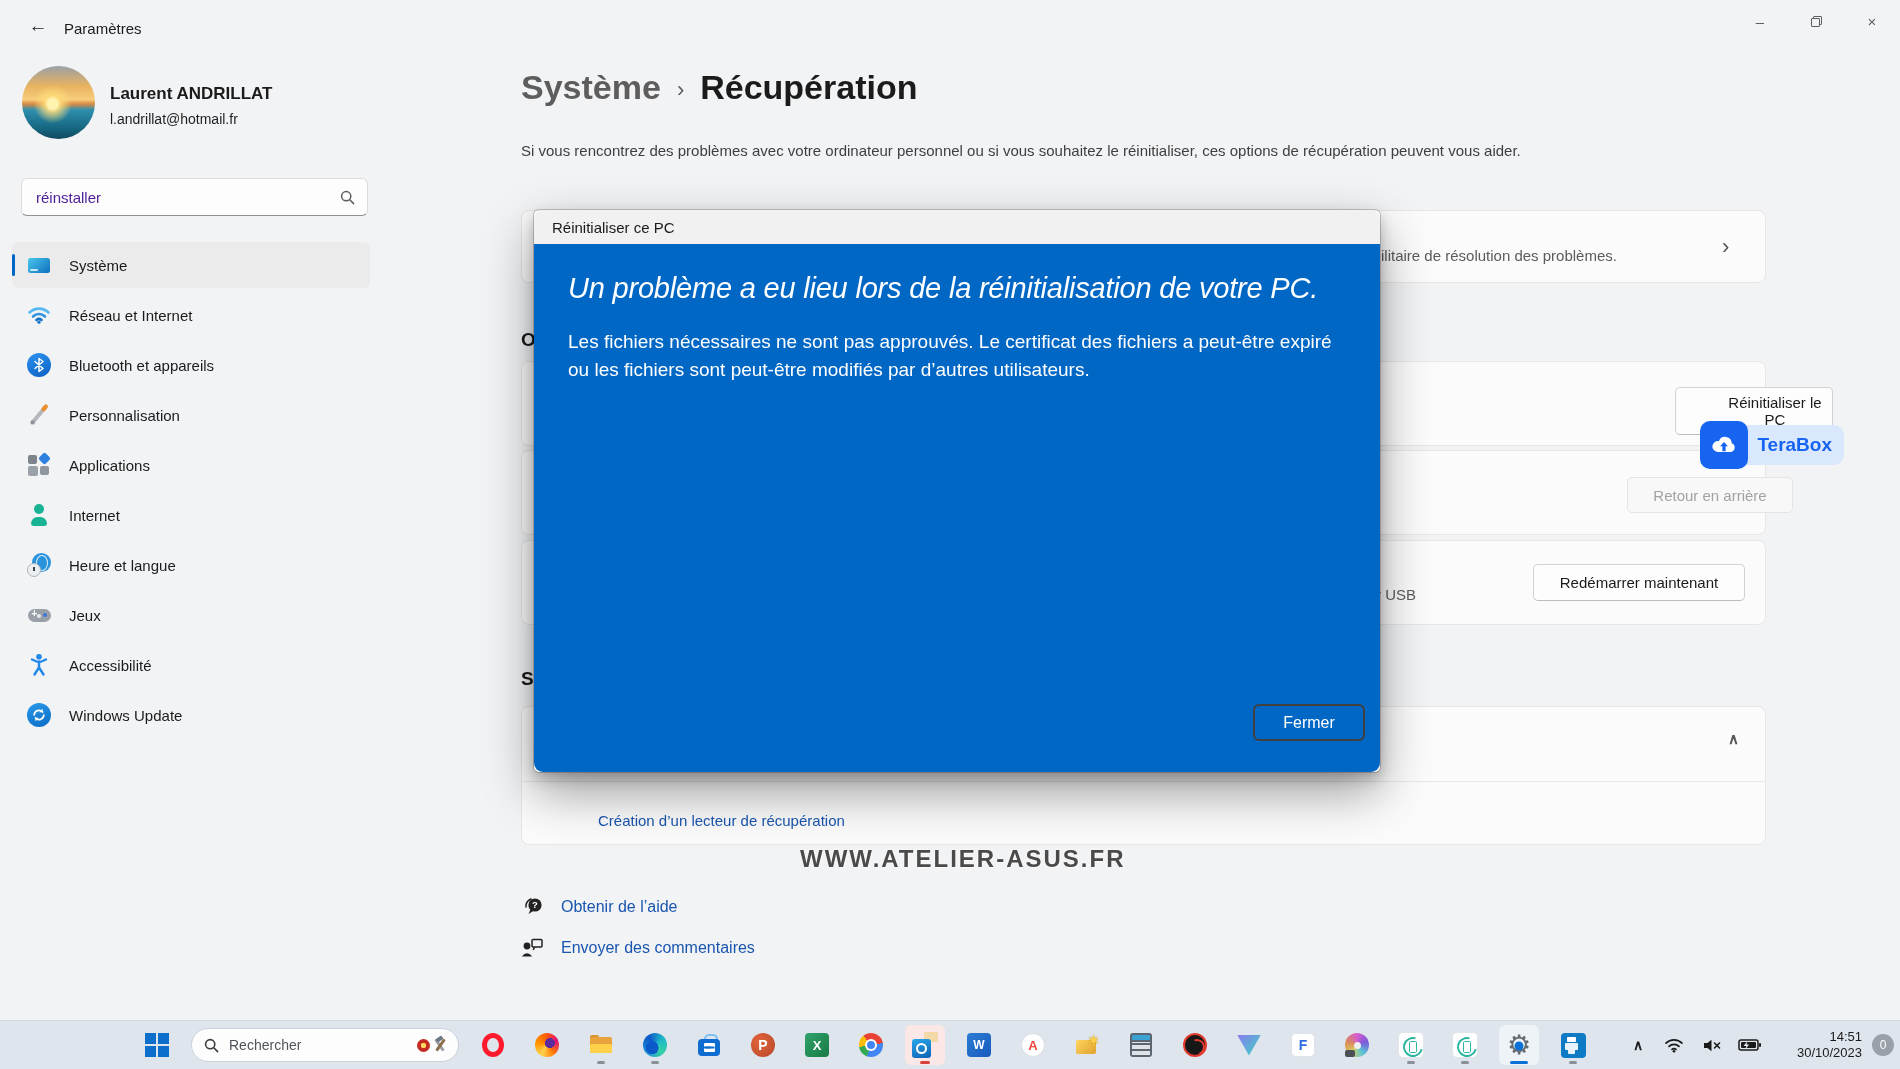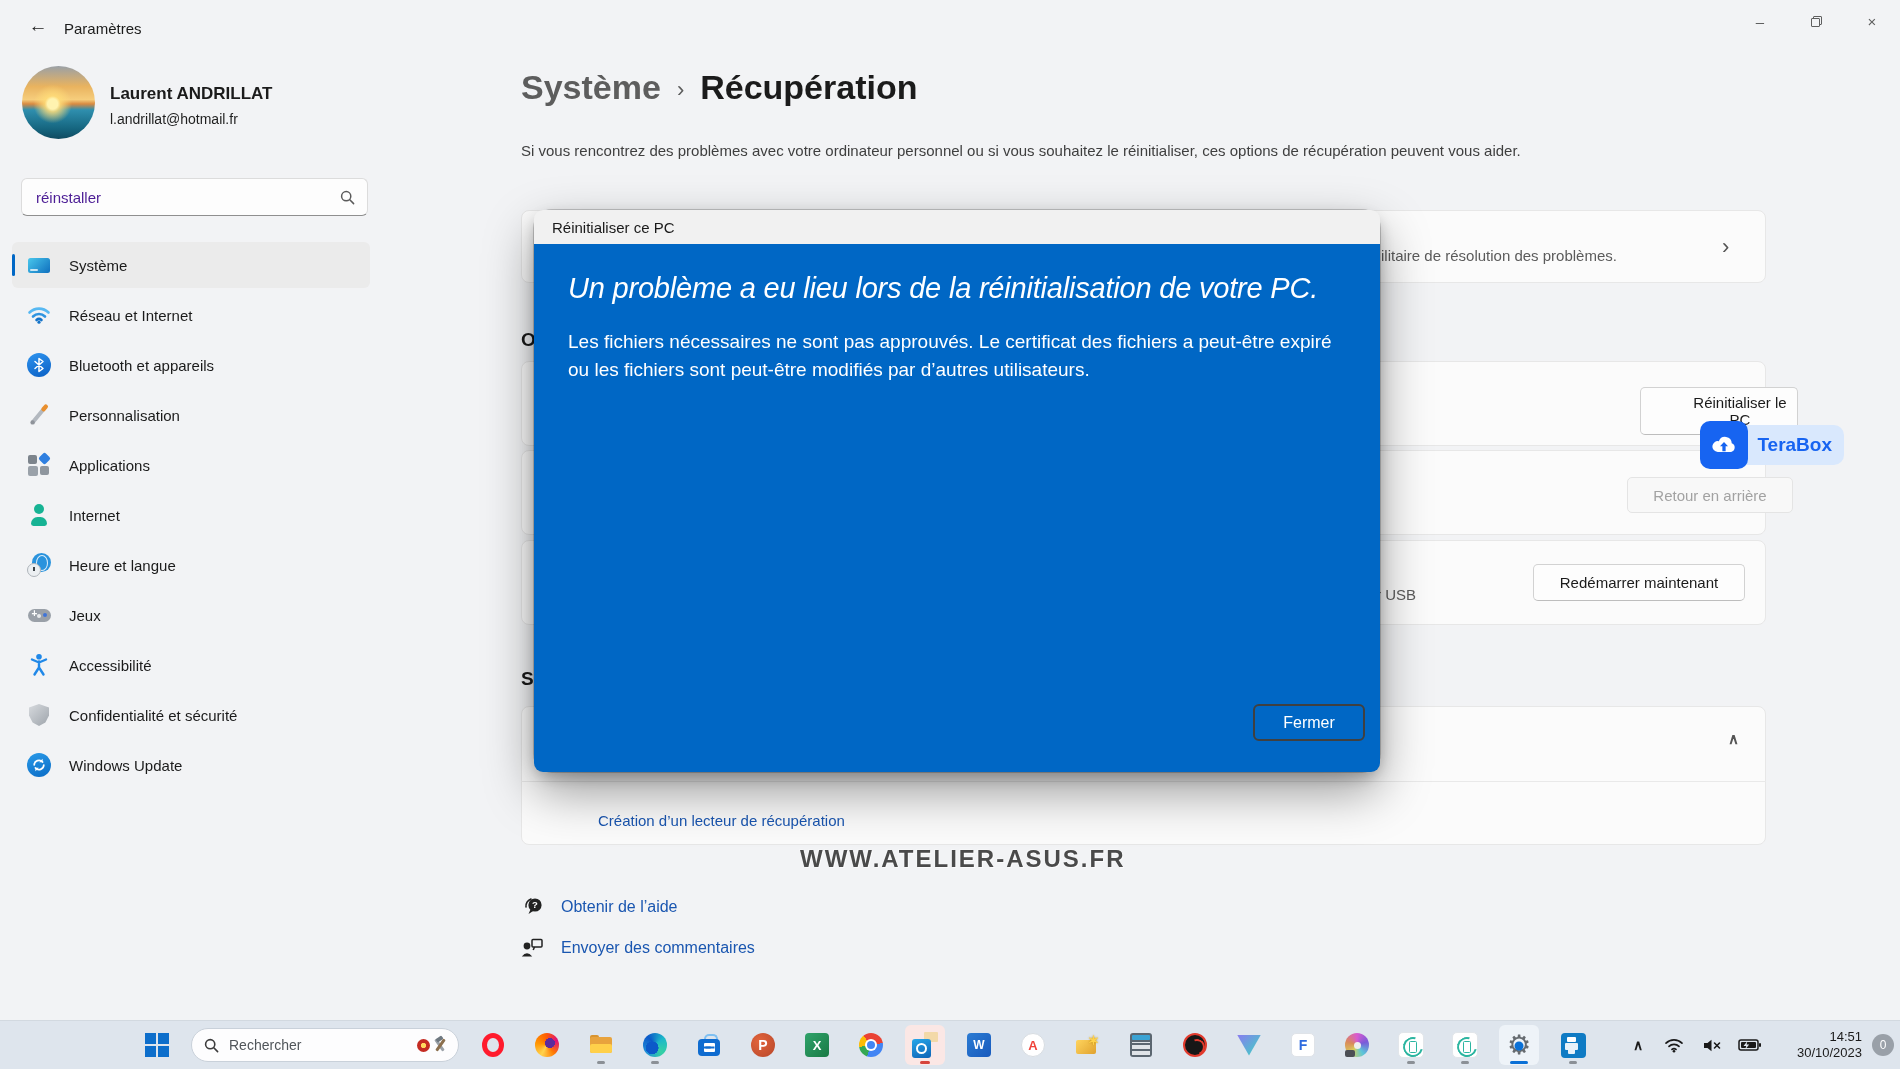--- a/index.html
+++ b/index.html
@@ -71,21 +71,21 @@
   .btn{position:absolute;background:#fdfdfd;border:1px solid #d2d2d2;border-bottom-color:#bdbdbd;border-radius:5px;
        font-size:15px;color:#1b1b1b;display:flex;align-items:center;justify-content:center;font-family:"Liberation Sans",sans-serif;}
   .btn.dis{background:#f8f8f8;border-color:#e4e4e4;color:#a2a2a2;}
   .divider{position:absolute;left:521px;width:1245px;height:1px;background:#e9e9e9;}
   .bluelink{position:absolute;font-size:15px;color:#1a56b0;}
   .watermark{position:absolute;left:800px;top:845px;font-size:24px;font-weight:700;letter-spacing:2px;color:#4a4a4a;
              text-shadow:1px 1px 0 rgba(255,255,255,.65),-1px -1px 0 rgba(255,255,255,.35);font-family:"Liberation Sans",sans-serif;}
   .flink{position:absolute;display:flex;align-items:center;gap:16px;}
   .flink .t{font-size:16px;color:#1a56b0;}
   
-  .dialog{position:absolute;left:534px;top:210px;width:846px;height:562px;border-radius:18px;
+  .dialog{position:absolute;left:534px;top:210px;width:846px;height:562px;border-radius:5px;
           box-shadow:0 0 0 1px rgba(0,0,0,.18),0 20px 50px rgba(0,0,0,.38),0 6px 14px rgba(0,0,0,.22);}
   .dlg-bar{position:absolute;left:0;top:0;right:0;height:34px;background:#f1f1f1;border-radius:9px 9px 0 0;
            display:flex;align-items:center;padding-left:18px;font-size:15px;color:#1a1a1a;}
   .dlg-body{position:absolute;left:0;top:34px;right:0;bottom:0;background:#0067c5;border-radius:0 0 9px 9px;color:#fff;}
   .dlg-h{position:absolute;left:34px;top:28px;font-size:29px;font-weight:400;letter-spacing:-.2px;font-style:italic;}
   .dlg-p{position:absolute;left:34px;top:84px;width:772px;font-size:19px;line-height:28px;}
   .dlg-close{position:absolute;left:719px;top:460px;width:112px;height:37px;background:transparent;border:2px solid #404040;
              border-radius:6px;color:#fff;font-size:16px;display:flex;align-items:center;justify-content:center;
              font-family:"Liberation Sans",sans-serif;}
   
@@ -293,26 +293,20 @@
       <span class="nic">
         <svg width="24" height="24" viewBox="0 0 24 24">
           <circle cx="12" cy="3.8" r="2.8" fill="#2088e8"></circle>
           <path d="M12 8.5 V14.5 M12 9.5 L5 6.5 M12 9.5 L19 6.5 M12 14.5 L7.5 21.5 M12 14.5 L16.5 21.5" stroke="#2088e8" stroke-width="2.4" stroke-linecap="round" fill="none"></path>
         </svg>
       </span>
       <span>Accessibilité</span>
     </div>
     <div class="nav-item">
       <span class="nic">
-          <span class="ic-shield"></span>
-        </span>
-      <span>Confidentialité et sécurité</span>
-    </div>
-    <div class="nav-item">
-      <span class="nic">
           <span class="ic-round ic-wu">
         <svg width="16" height="16" viewBox="0 0 16 16">
           <path d="M3.2 8 a4.8 4.8 0 0 1 8.4 -3" fill="none" stroke="#fff" stroke-width="1.7" stroke-linecap="round"></path>
           <path d="M12.8 8 a4.8 4.8 0 0 1 -8.4 3" fill="none" stroke="#fff" stroke-width="1.7" stroke-linecap="round"></path>
           <path d="M11.6 1.8 v3.4 h-3.4 z" fill="#fff"></path>
               <path d="M4.4 14.2 v-3.4 h3.4 z" fill="#fff"></path>
         </svg>
       </span>
         </span>
       <span>Windows Update</span>
@@ -326,21 +320,21 @@
   </div>
   <div class="desc">Si vous rencontrez des problèmes avec votre ordinateur personnel ou si vous souhaitez le réinitialiser, ces options de récupération peuvent vous aider.</div>
 
   <div class="card" style="top:210px;height:73px;"></div>
   <div class="frag" style="left:1381px;top:247px;">ilitaire de résolution des problèmes.</div>
   <div class="chev" style="left:1722px;top:234px;font-size:22px;">›</div>
 
   <div class="sect" style="top:329px;">O</div>
 
   <div class="card" style="top:361px;height:85px;"></div>
-  <button class="btn" style="left:1640px;top:387px;width:158px;height:48px;padding-left:48px;">Réinitialiser le PC</button>
+  <button class="btn" style="left:1675px;top:387px;width:158px;height:48px;padding-left:48px;">Réinitialiser le PC</button>
 
   <div class="card" style="top:450px;height:85px;"></div>
   <button class="btn dis" style="left:1587px;top:477px;width:166px;height:36px;margin-left:40px;">Retour en arrière</button>
 
   <div class="card" style="top:540px;height:85px;"></div>
   <div class="frag" style="left:1376px;top:586px;">r USB</div>
   <button class="btn" style="left:1533px;top:564px;width:212px;height:37px;">Redémarrer maintenant</button>
 
   <div class="sect" style="top:668px;">S</div>
 

